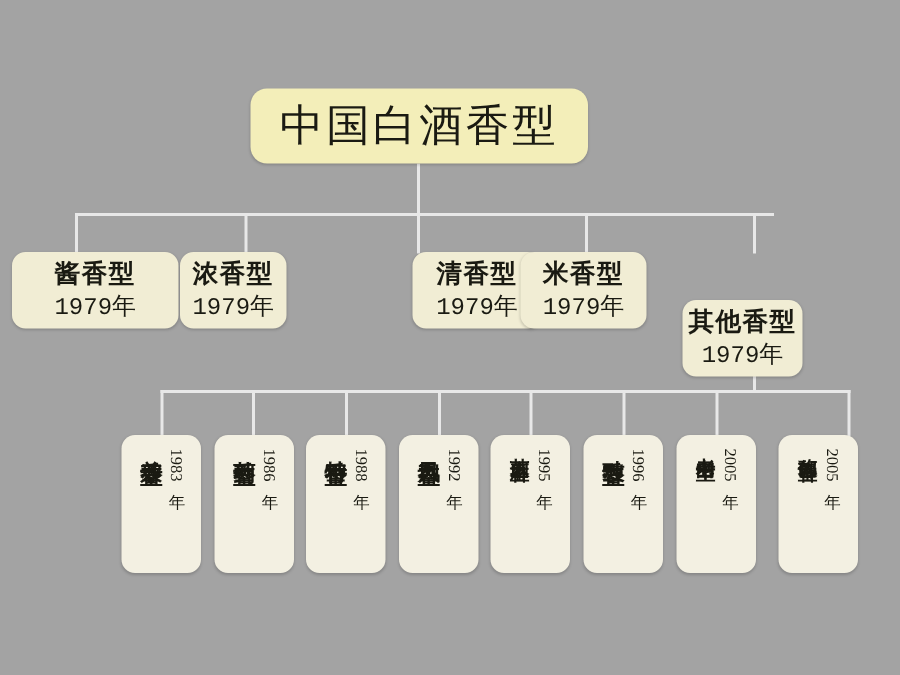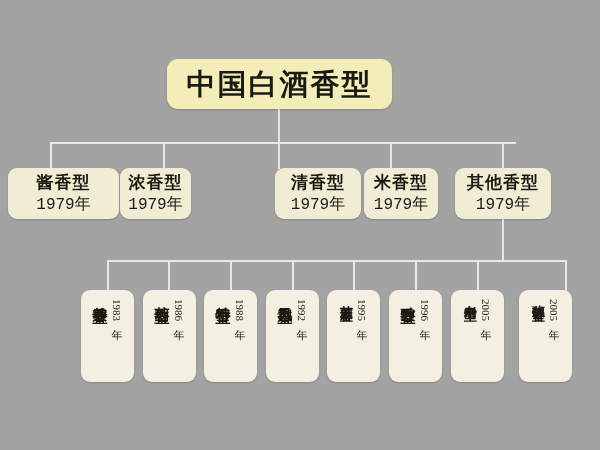--- a/index.html
+++ b/index.html
@@ -46,21 +46,21 @@
   .node.root {
     left: 167px;
     top: 59px;
     width: 225px;
     height: 50px;
     background: #f3eeb9;
     border-radius: 11px;
   }
   .node.root .title {
     font-size: 29px;
-    font-weight: 700;
+    font-weight: 400;
     letter-spacing: 2px;
     line-height: 1;
     font-family: "Liberation Sans", "DejaVu Sans", sans-serif;
   }
 
   
   .node.lvl2 {
     top: 168px;
     height: 51px;
     background: #f1edd4;
@@ -149,26 +149,26 @@
   <div class="node lvl2" style="left:120px; width:71px;">
     <span class="name">浓香型</span>
     <span class="year">1979年</span>
   </div>
 
   <div class="node lvl2" style="left:235px; width:86px;margin-left:40px;">
     <span class="name">清香型</span>
     <span class="year">1979年</span>
   </div>
 
-  <div class="node lvl2" style="left:364px; width:74px;">
+  <div class="node lvl2" style="left:347px; width:84px;">
     <span class="name">米香型</span>
     <span class="year">1979年</span>
   </div>
 
-  <div class="node lvl2" style="left:455px; width:96px;">
+  <div class="node lvl2" style="left:455px; width:80px;margin-top:32px;">
     <span class="name">其他香型</span>
     <span class="year">1979年</span>
   </div>
 
   <div class="node lvl3" style="left:81px;">
     <span class="vname">兼香型</span>
     <span class="vyear">1983年</span>
   </div>
 
   <div class="node lvl3" style="left:143px;">

